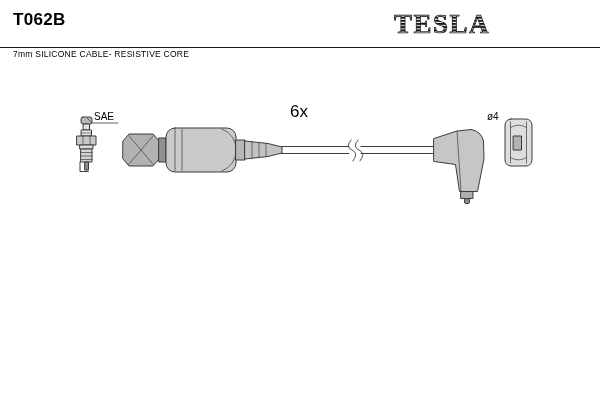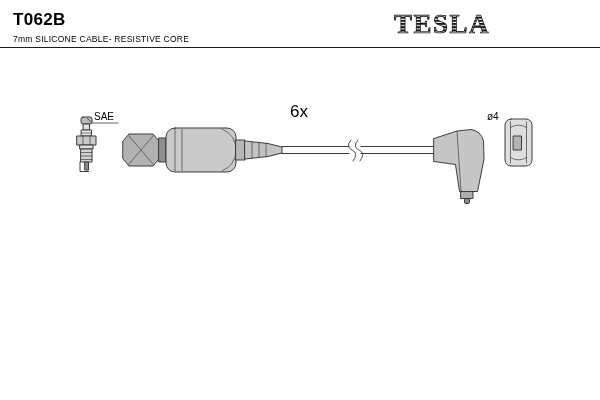--- a/index.html
+++ b/index.html
@@ -2,21 +2,21 @@
 <html><head>
 <meta charset="utf-8">
 <style>
   html,body{margin:0;padding:0;background:#ffffff;}
   .page{
     position:relative;width:600px;height:400px;background:#ffffff;
     font-family:"Liberation Sans",sans-serif;color:#000;overflow:hidden;
   }
   .head-left{position:absolute;left:13px;top:11px;}
   .part-number{font-size:17px;font-weight:bold;letter-spacing:.3px;line-height:1;}
-  .spec{font-size:8.5px;letter-spacing:.25px;margin-top:7px;line-height:1;}
+  .spec{font-size:8.5px;letter-spacing:.25px;margin-top:22px;line-height:1;}
   .rule{position:absolute;left:0;top:47px;width:600px;height:1px;background:#1c1c1c;}
   .brand-svg{position:absolute;left:388px;top:7px;}
   .diagram-svg{position:absolute;left:0;top:0;width:600px;height:400px;}
   .dlabel{font-family:"Liberation Sans",sans-serif;font-size:10px;fill:#000;}
   .qty{font-size:17px;}
 </style>
 </head>
 <body>
 
 <div class="page">

